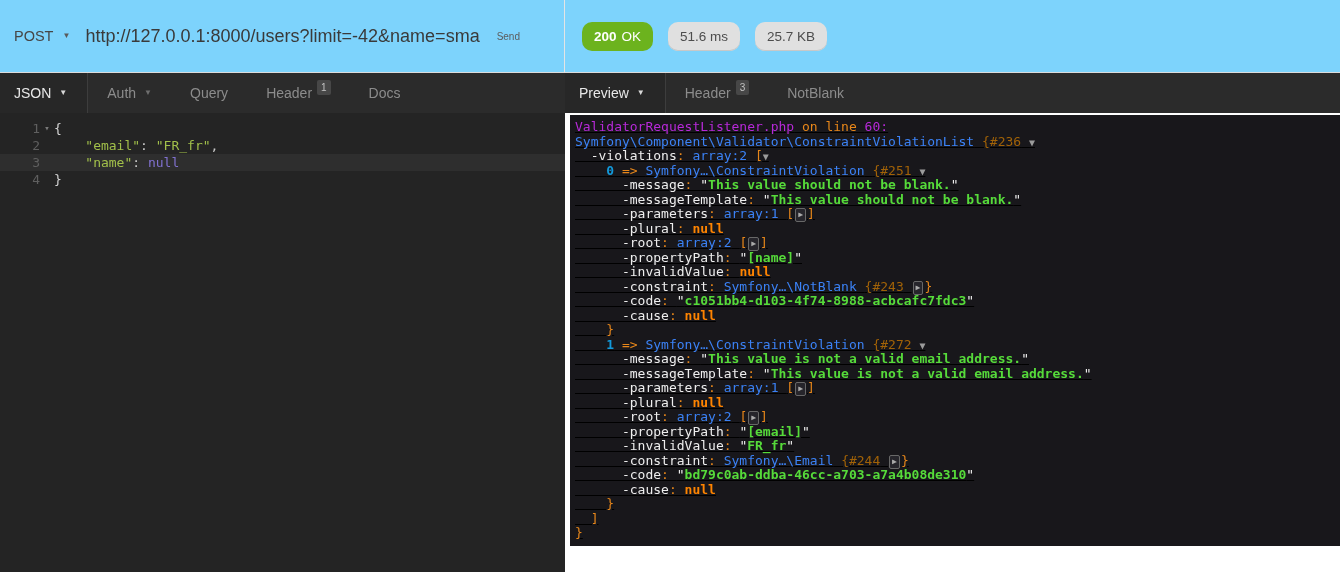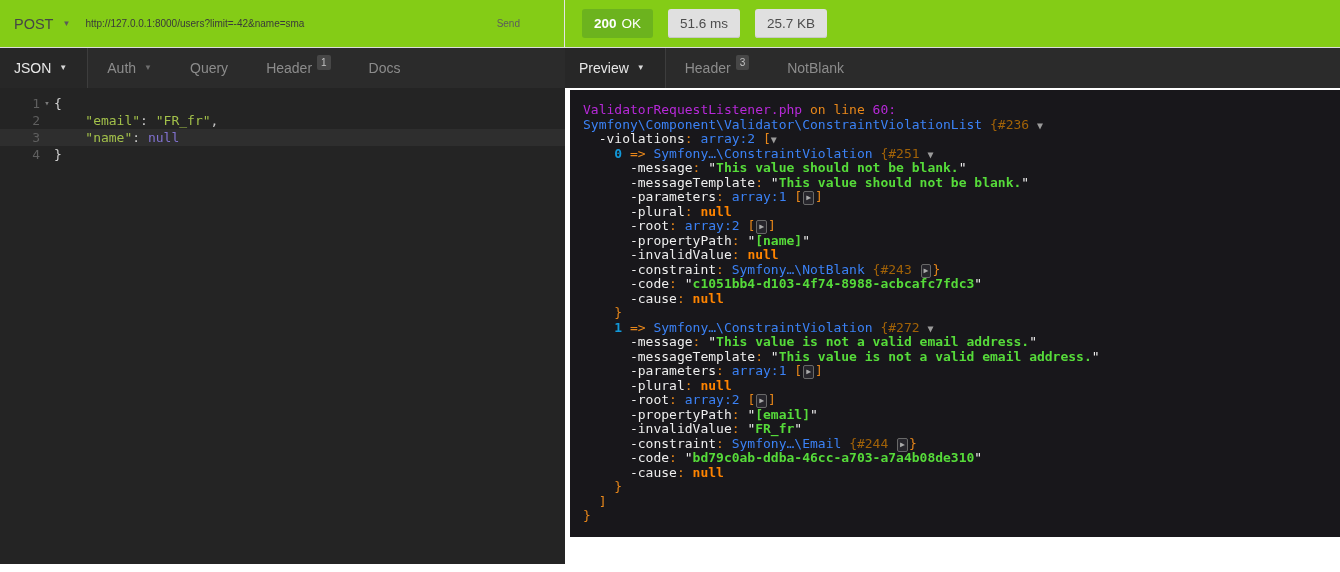--- a/index.html
+++ b/index.html
@@ -1,31 +1,31 @@
 <!DOCTYPE html>
 <html><head>
 <meta charset="utf-8">
 <style>
   * { margin:0; padding:0; box-sizing:border-box; }
   html,body { background:#ffffff; }
   .app { position:relative; width:1340px; height:572px; background:#ffffff; overflow:hidden;
          font-family:"Liberation Sans", sans-serif; }
 
   
-  .topbar { height:48px; display:flex; border-bottom:1px solid #dcdcdc; background:#84cc16; }
+  .topbar { height:73px; display:flex; border-bottom:1px solid #dcdcdc; background:#7dd3fc; }
   .topbar-left { width:565px; flex:none; display:flex; align-items:center; border-right:1px solid #e4e4e4; }
   .method-select { display:flex; align-items:center; gap:9px; padding-left:14px; font-size:14.5px; color:#464646; cursor:pointer; }
   .caret { font-size:8px; line-height:1; }
   .caret.dark { color:#5a5a5a; }
   .caret.light { color:#d8d8d8; }
   .caret.gray { color:#6e6e6e; }
-  .url { flex:1; margin-left:15px; font-size:10px; color:#3a3a3a; white-space:nowrap; overflow:hidden; }
+  .url { flex:1; margin-left:15px; font-size:18px; color:#3a3a3a; white-space:nowrap; overflow:hidden; }
   .send { margin-right:44px; font-size:10px; color:#5c5c5c; cursor:pointer; }
   .topbar-right { flex:1; display:flex; align-items:center; gap:15px; padding-left:17px; }
-  .badge { height:29px; line-height:29px; padding:0 12px; border-radius:3px; font-size:13.5px; white-space:nowrap; }
+  .badge { height:29px; line-height:29px; padding:0 12px; border-radius:10px; font-size:13.5px; white-space:nowrap; }
   .badge.green { background:#6cb31e; color:#ffffff; }
   .badge.green .code { font-weight:bold; margin-right:5px; }
   .badge.gray { background:#e0e0e0; color:#4d4d4d; box-shadow: inset 0 -1px 0 #c8c8c8; }
 
   
   .tabbar { height:40px; display:flex; background:#2b2b2b; font-size:14px; color:#8c8c8c; }
   .tabs-left { width:565px; flex:none; display:flex; }
   .tabs-right { flex:1; display:flex; }
   .tab { display:flex; align-items:center; padding:0 19px; gap:8px; cursor:pointer; white-space:nowrap; }
   .tab.dropdown { color:#e8e8e8; background:#272727; border-right:1px solid #3d3d3d; padding:0 20px 0 14px; }
@@ -44,22 +44,22 @@
   .ed-fold { width:14px; flex:none; text-align:center; font-size:9px; color:#7a7a7a; line-height:17px; }
   .ed-code { flex:1; }
   .e-br  { color:#d4d4d4; }
   .e-key { color:#a2c04a; }
   .e-str { color:#a2c04a; }
   .e-pn  { color:#c9c9c9; }
   .e-nul { color:#8071cf; }
 
   
   .preview { flex:1; background:#ffffff; padding:2px 0 0 5px; overflow:hidden; }
-  .dump { background:#18171b; padding:13px; font-family:"DejaVu Sans Mono", monospace;
-          font-size:13px; line-height:14.5px; white-space:pre; overflow:hidden; }
+  .dump { background:#18171b; padding:5px; font-family:"DejaVu Sans Mono", monospace;
+          font-size:13px; line-height:14.5px; white-space:pre; overflow:hidden;text-decoration:underline; }
   .dump-line { height:14.5px; }
   .t-meta { color:#b729d9; }
   .t-pun  { color:#e8871a; }
   .t-note { color:#3b82f6;margin-top:44px; }
   .t-idx  { color:#1299da; font-weight:bold; }
   .t-ref  { color:#a16207; }
   .t-str  { color:#56db3a; font-weight:bold; }
   .t-nul  { color:#ff8400; font-weight:bold; }
   .t-txt  { color:#eeeeee; }
   .t-tog  { color:#9b9b9b; font-size:10px; cursor:pointer; }

